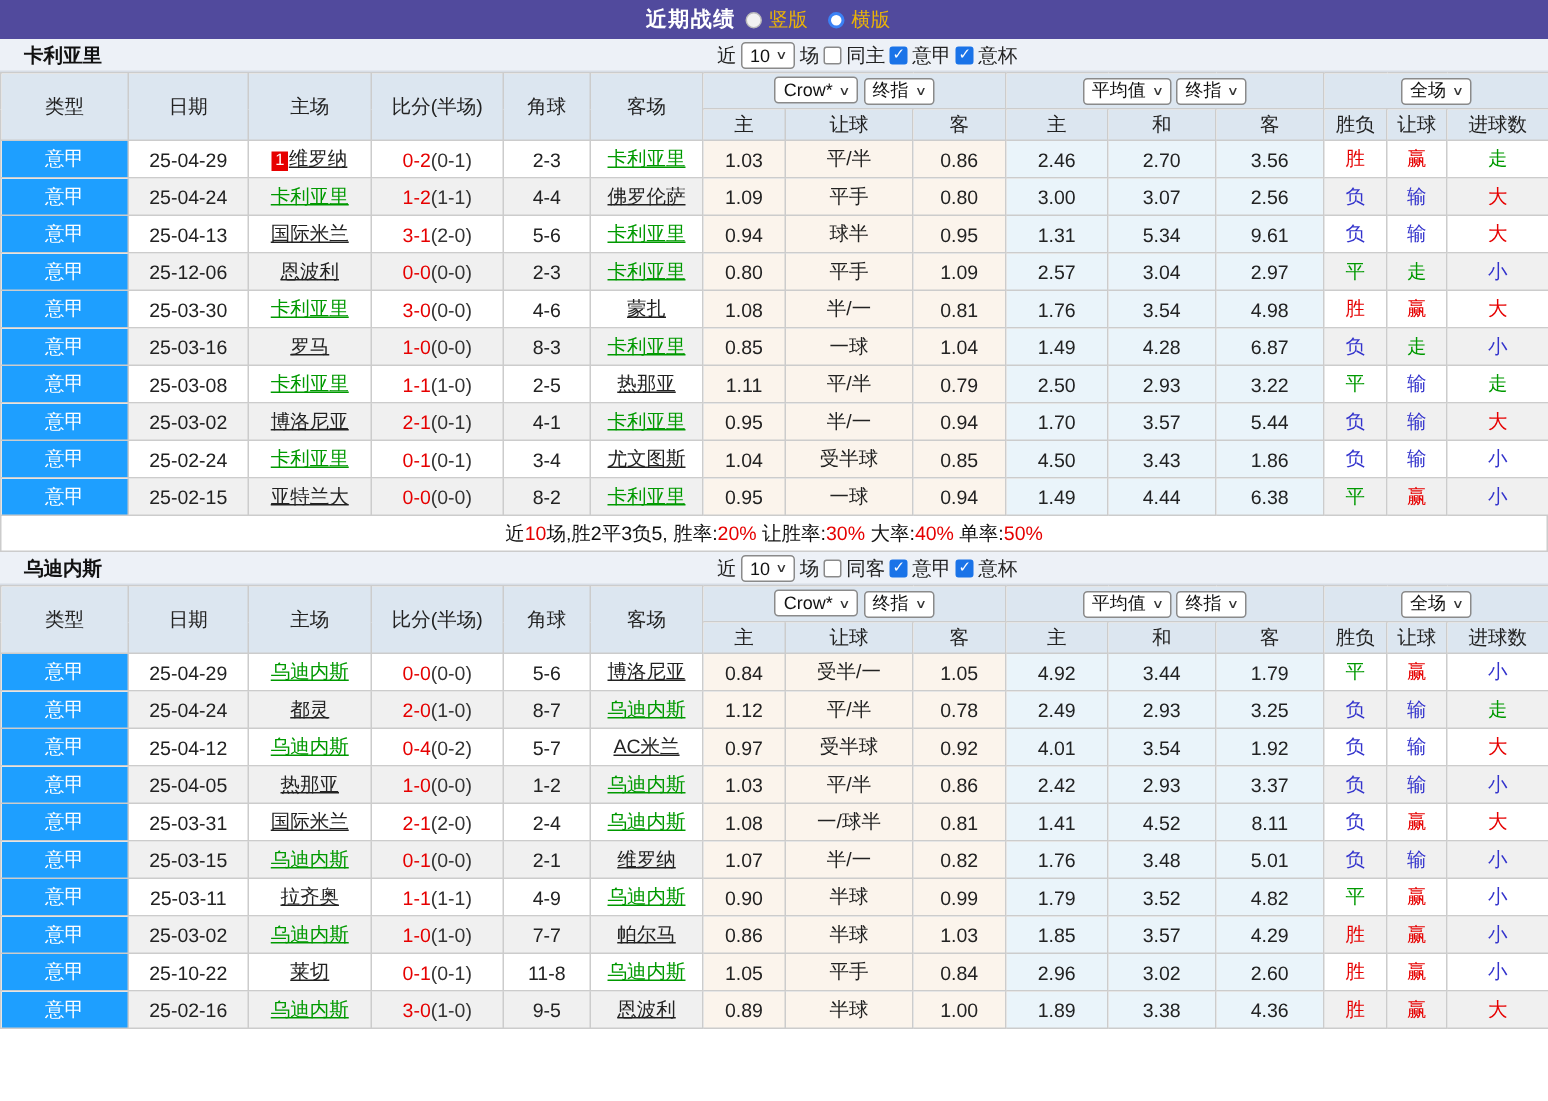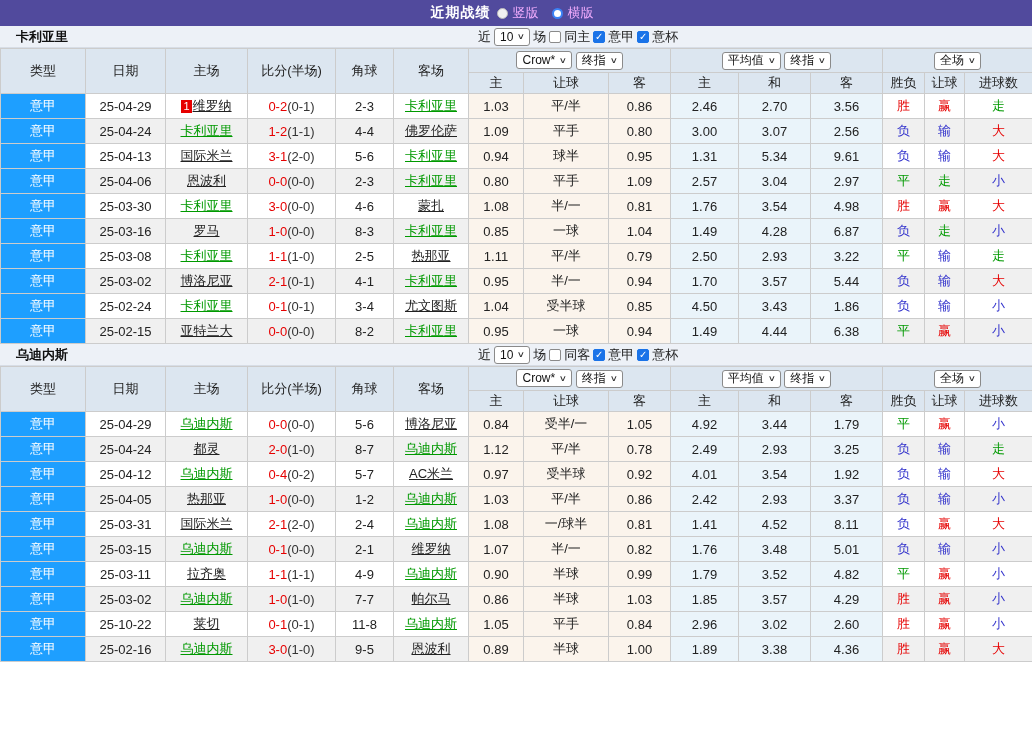--- a/index.html
+++ b/index.html
@@ -10,21 +10,21 @@
   *{box-sizing:border-box;}
   html,body{margin:0;padding:0;background:#fff;}
   body{width:1032px;font-family:"Liberation Sans","DejaVu Sans",sans-serif;color:#222;}
 
   
   .topbar{height:26px;background:var(--purple);display:flex;align-items:center;justify-content:center;gap:0;}
   .tb-title{color:#fff;font-weight:bold;font-size:14px;letter-spacing:1px;}
   .radio-group{display:inline-flex;align-items:center;gap:5px;margin-left:6px;}
   .radio{width:11px;height:11px;border-radius:50%;background:#f2f2f2;border:1px solid #bbb;display:inline-block;cursor:pointer;}
   .radio.checked{background:#fff;border:2px solid #3b82f6;}
-  .tb-lbl{color:#f0abfc;font-size:13px;margin-right:8px;}
+  .tb-lbl{color:#eab308;font-size:13px;margin-right:8px;}
 
   
   .secbar{height:22px;background:var(--secbar);position:relative;display:flex;align-items:center;border-bottom:1px solid #d7dde6;}
   .team-title{font-weight:bold;font-size:13px;margin-left:16px;color:#111;}
   .controls{position:absolute;left:478px;top:50%;transform:translateY(-50%);display:flex;align-items:center;gap:3px;font-size:13px;}
   .lbl{color:#222;}
   .sel{display:inline-flex;align-items:center;gap:5px;background:#fff;border:1px solid #8a8a8a;border-radius:3px;height:18px;padding:0 5px;font-size:12px;color:#111;cursor:pointer;white-space:nowrap;}
   .sel .chev{font-size:8px;color:#333;transform:scaleX(1.4);}
   .cb{width:12px;height:12px;border:1px solid #8a8a8a;border-radius:2px;background:#fff;display:inline-flex;align-items:center;justify-content:center;font-size:10px;line-height:12px;color:#fff;cursor:pointer;}
   .cb.checked{background:#1a73e8;border-color:#1a73e8;}
@@ -198,21 +198,21 @@
             <td class="c-odds">0.95</td>
             <td class="c-avg">1.31</td>
             <td class="c-avg">5.34</td>
             <td class="c-avg">9.61</td>
             <td class="c-res t-blue">负</td>
             <td class="c-res t-blue">输</td>
             <td class="c-res t-red">大</td>
           </tr>
           <tr class="alt">
             <td class="c-type">意甲</td>
-            <td class="c-plain">25-04-06</td>
+            <td class="c-plain">25-12-06</td>
             <td class="c-plain"><span class="team">恩波利</span></td>
             <td class="c-plain"><span class="sc">0-0</span><span class="half">(0-0)</span></td>
             <td class="c-plain">2-3</td>
             <td class="c-plain"><span class="team feat">卡利亚里</span></td>
             <td class="c-odds">0.80</td>
             <td class="c-odds">平手</td>
             <td class="c-odds">1.09</td>
             <td class="c-avg">2.57</td>
             <td class="c-avg">3.04</td>
             <td class="c-avg">2.97</td>
@@ -317,20 +317,21 @@
             <td class="c-odds">0.94</td>
             <td class="c-avg">1.49</td>
             <td class="c-avg">4.44</td>
             <td class="c-avg">6.38</td>
             <td class="c-res t-green">平</td>
             <td class="c-res t-red">赢</td>
             <td class="c-res t-blue">小</td>
           </tr>
         </tbody>
     </table>
+    <div class="summary"><span>近</span><span class="t-red">10</span><span>场,胜2平3负5, 胜率:</span><span class="t-red">20%</span><span> 让胜率:</span><span class="t-red">30%</span><span> 大率:</span><span class="t-red">40%</span><span> 单率:</span><span class="t-red">50%</span></div>
   </section>
 
   <section>
     <div class="secbar">
       <span class="team-title">乌迪内斯</span>
       <span class="controls">
         <span class="lbl">近</span>
         <span class="sel">
             <span>10</span>
             <span class="chev">∨</span>

